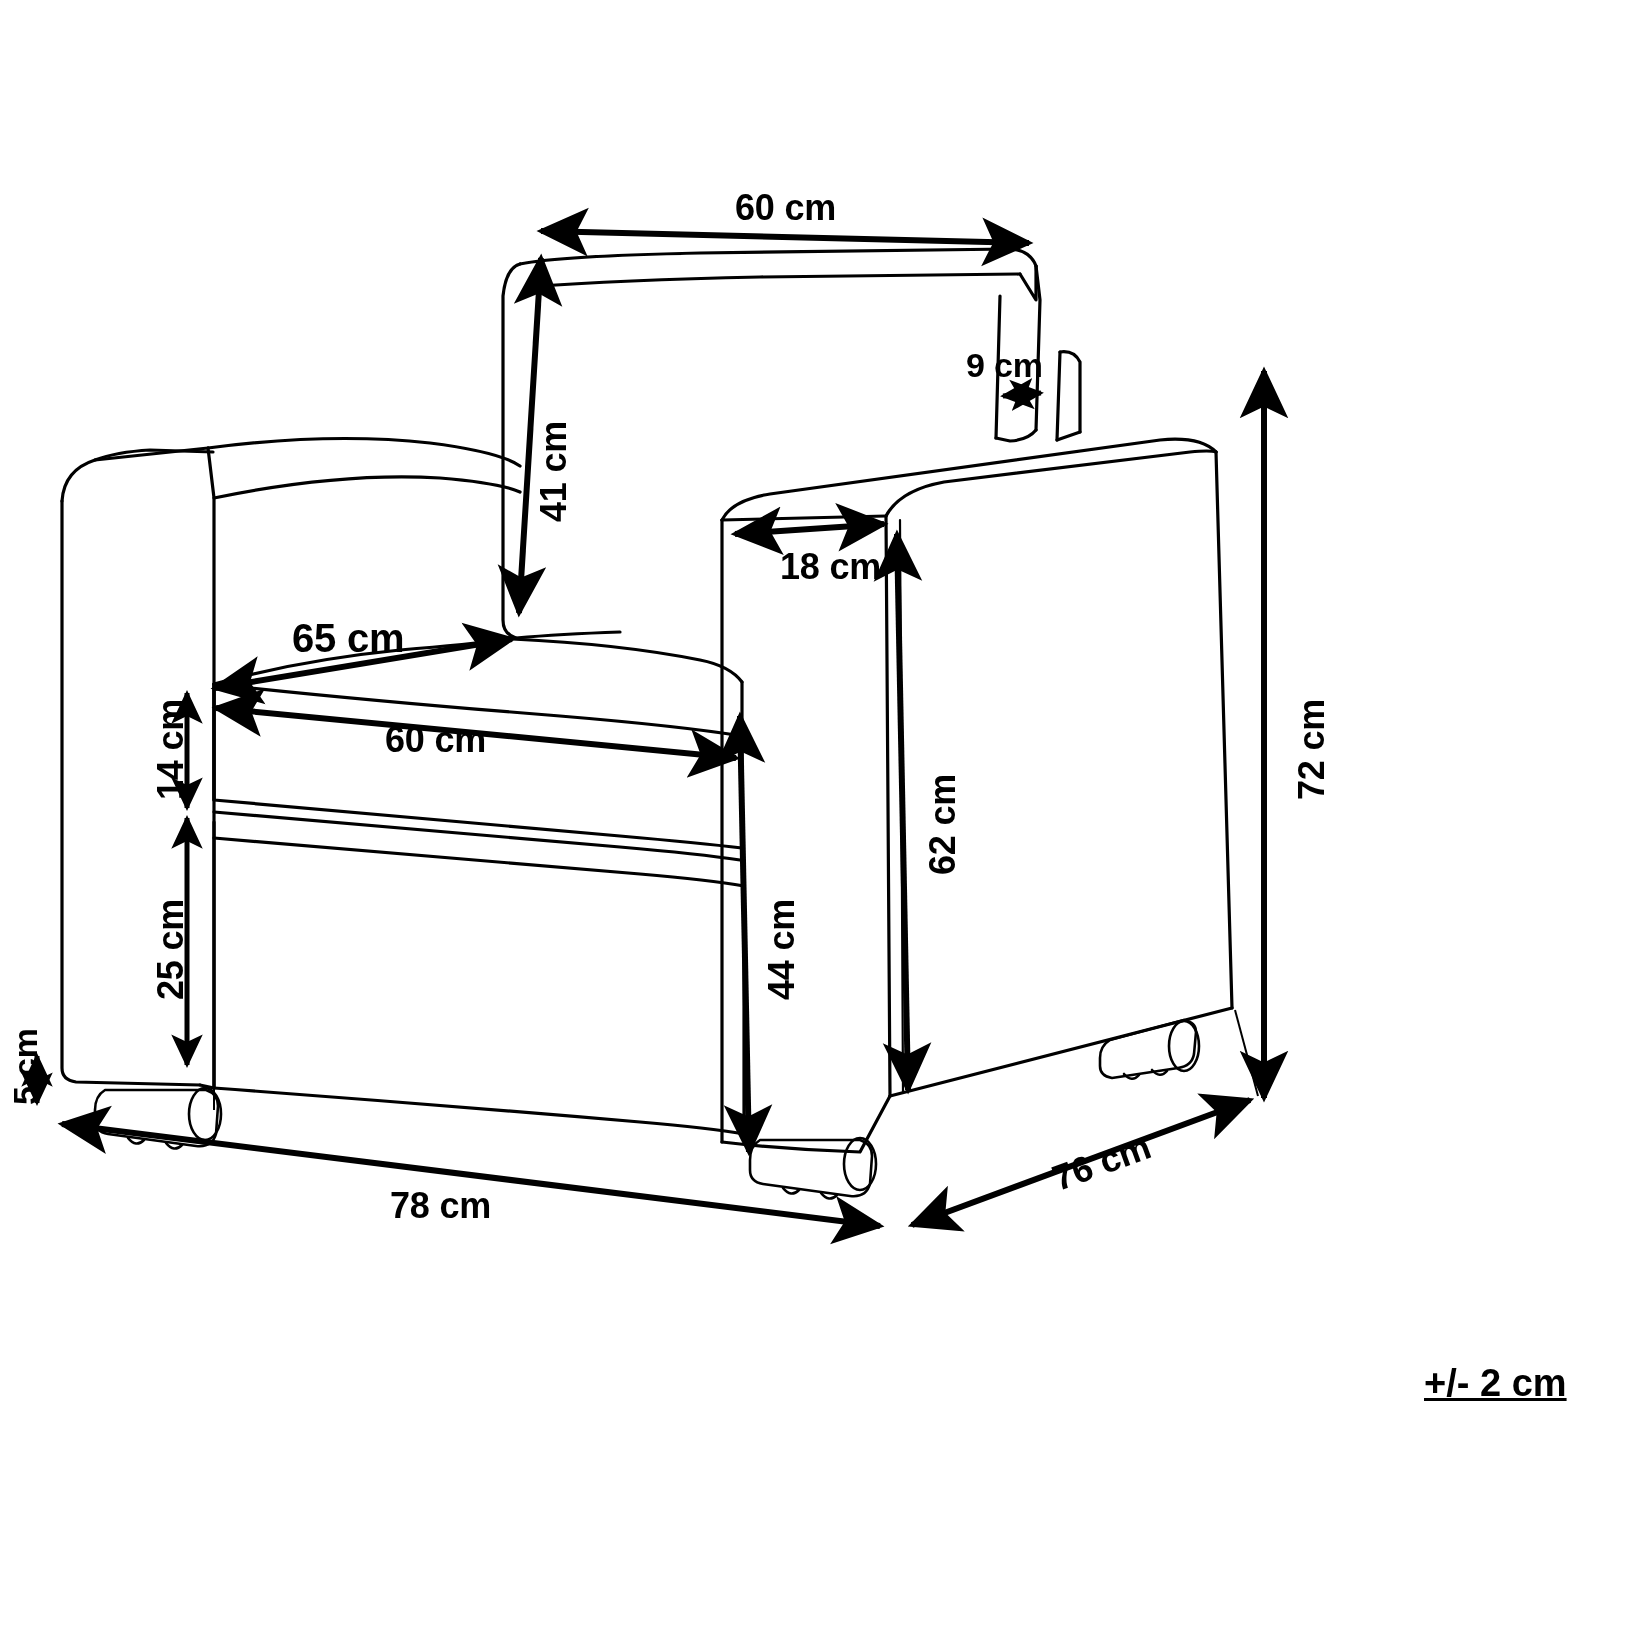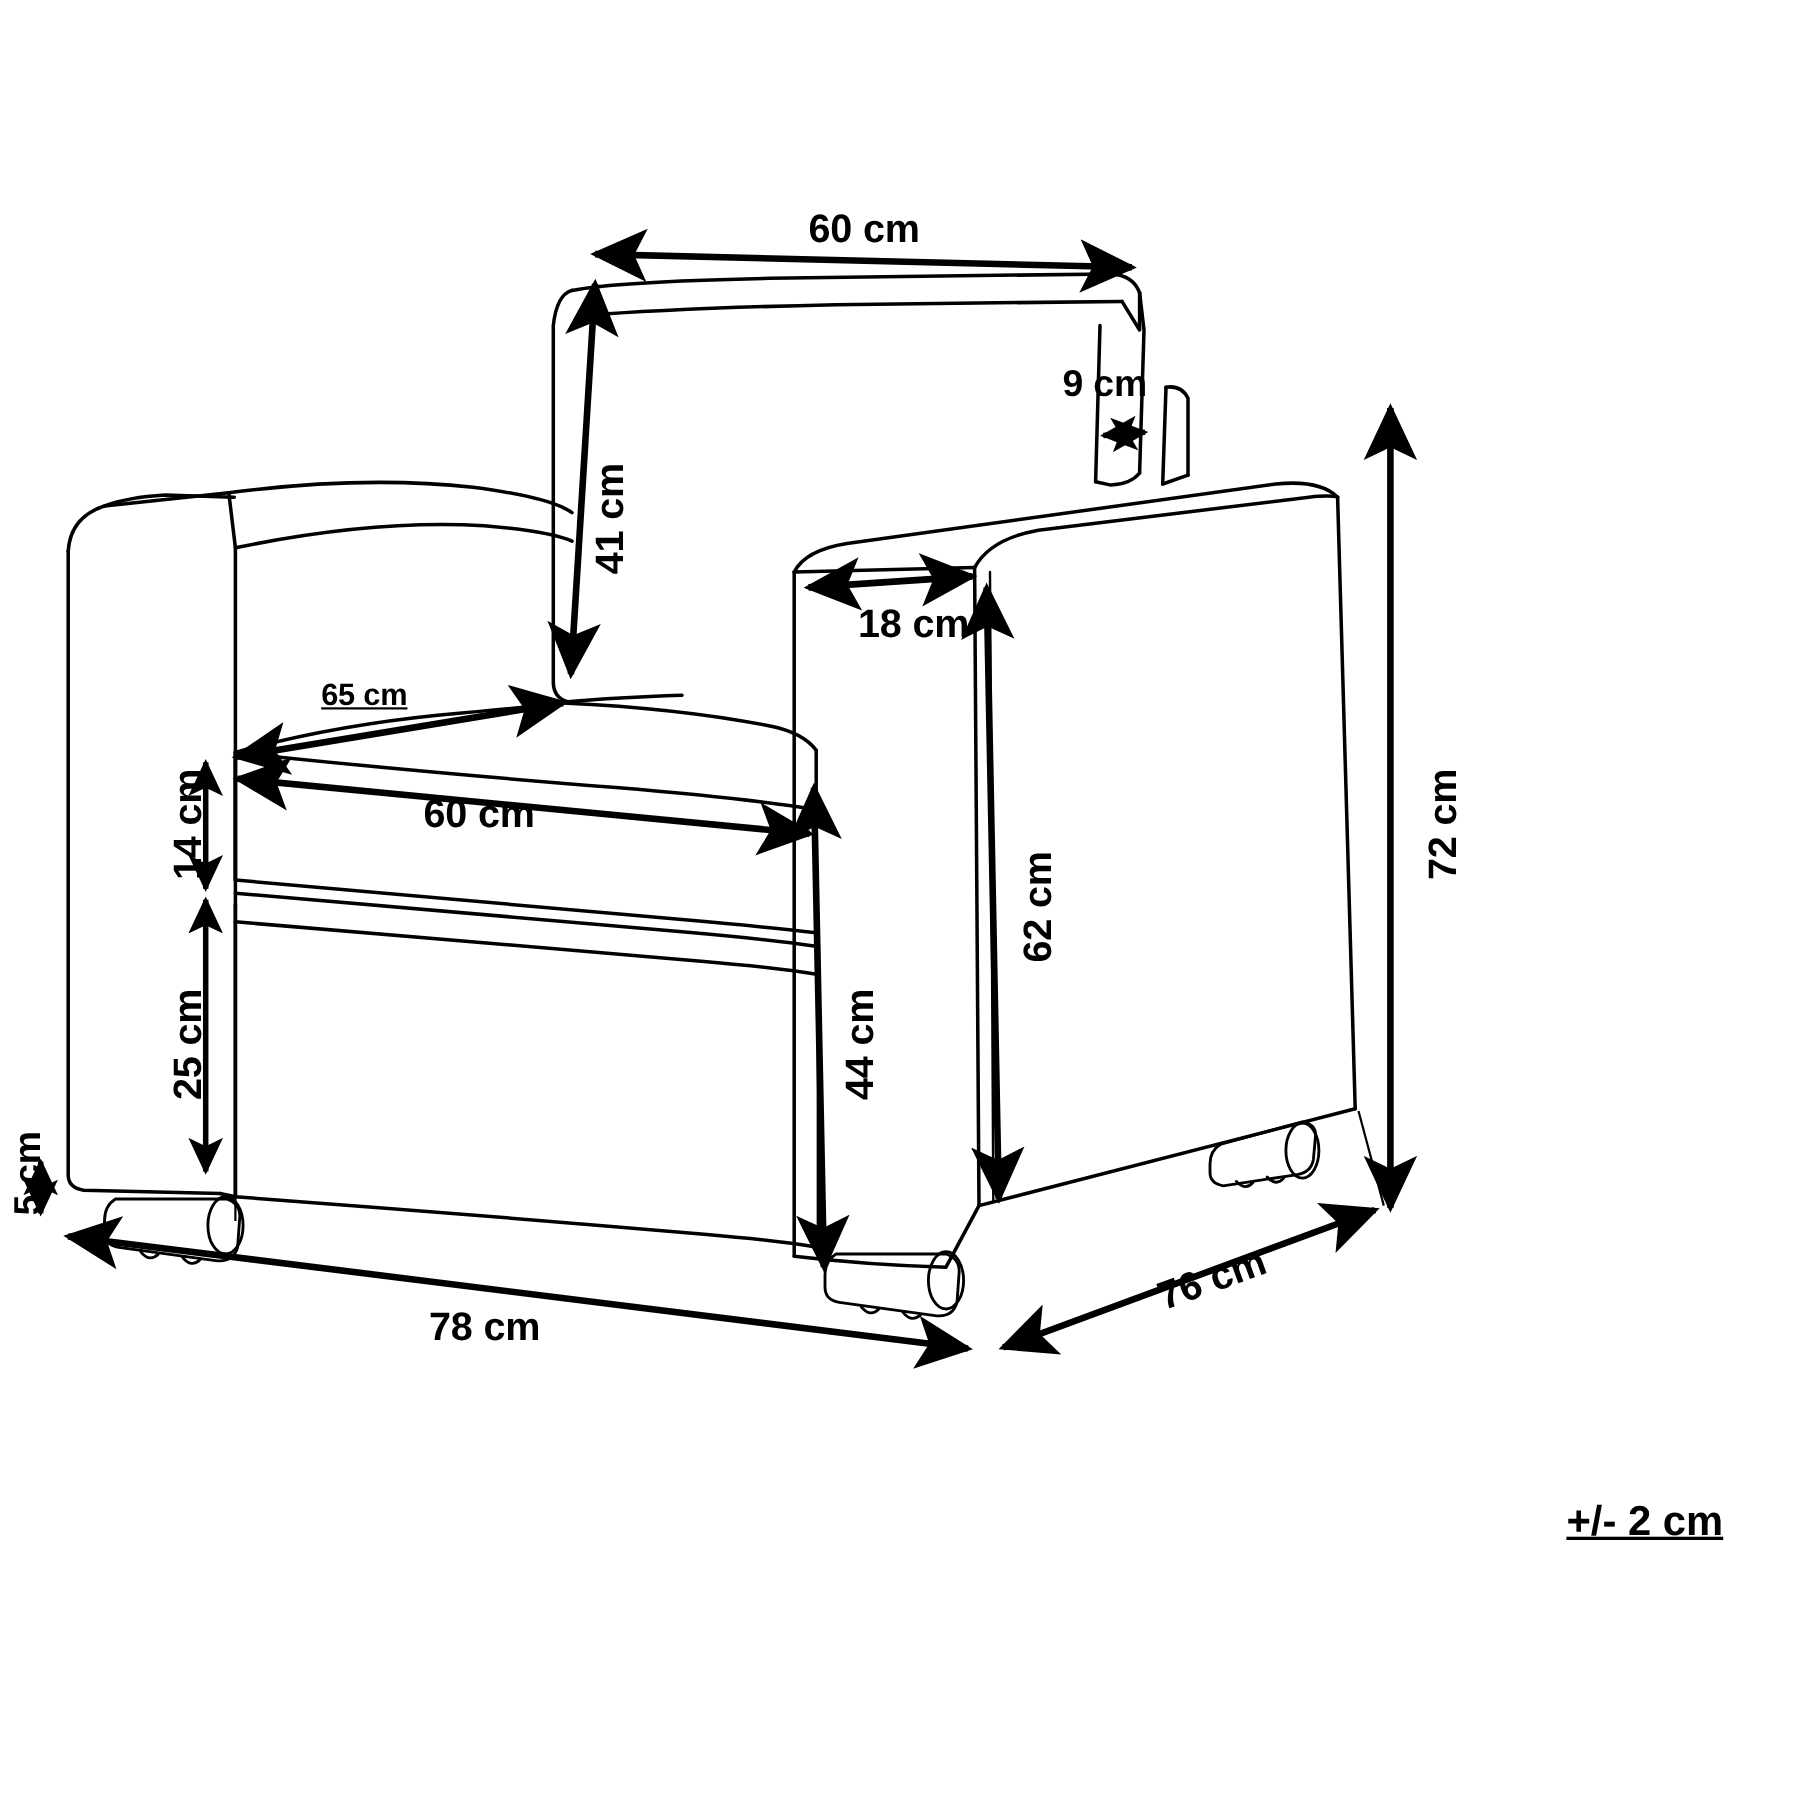--- a/index.html
+++ b/index.html
@@ -196,23 +196,23 @@
     <g stroke="#000" stroke-width="2" fill="none">
       <line x1="214" y1="660" x2="214" y2="1110"></line>
       <line x1="1235" y1="1010" x2="1258" y2="1096"></line>
     </g>
   </svg>
 
   <div class="dim-label" style="left:735px; top:190px; font-size:36px;">60 cm</div>
 
   <div class="dim-label rot90" style="left:536px; top:522px; font-size:36px;">41 cm</div>
 
-  <div class="dim-label" style="left:966px; top:332px; font-size:34px;">9 cm</div>
-
-  <div class="dim-label" style="left:292px; top:618px; font-size:28px;text-decoration:underline;">65 cm</div>
+  <div class="dim-label" style="left:966px; top:348px; font-size:34px;">9 cm</div>
+
+  <div class="dim-label" style="left:292px; top:618px; font-size:40px;">65 cm</div>
 
   <div class="dim-label" style="left:385px; top:722px; font-size:36px;">60 cm</div>
 
   <div class="dim-label rot90" style="left:153px; top:800px; font-size:36px;">14 cm</div>
 
   <div class="dim-label rot90" style="left:153px; top:1000px; font-size:36px;">25 cm</div>
 
   <div class="dim-label" style="left:752px; top:549px; font-size:36px;margin-left:28px;">18 cm</div>
 
   <div class="dim-label rot90" style="left:925px; top:875px; font-size:36px;">62 cm</div>

